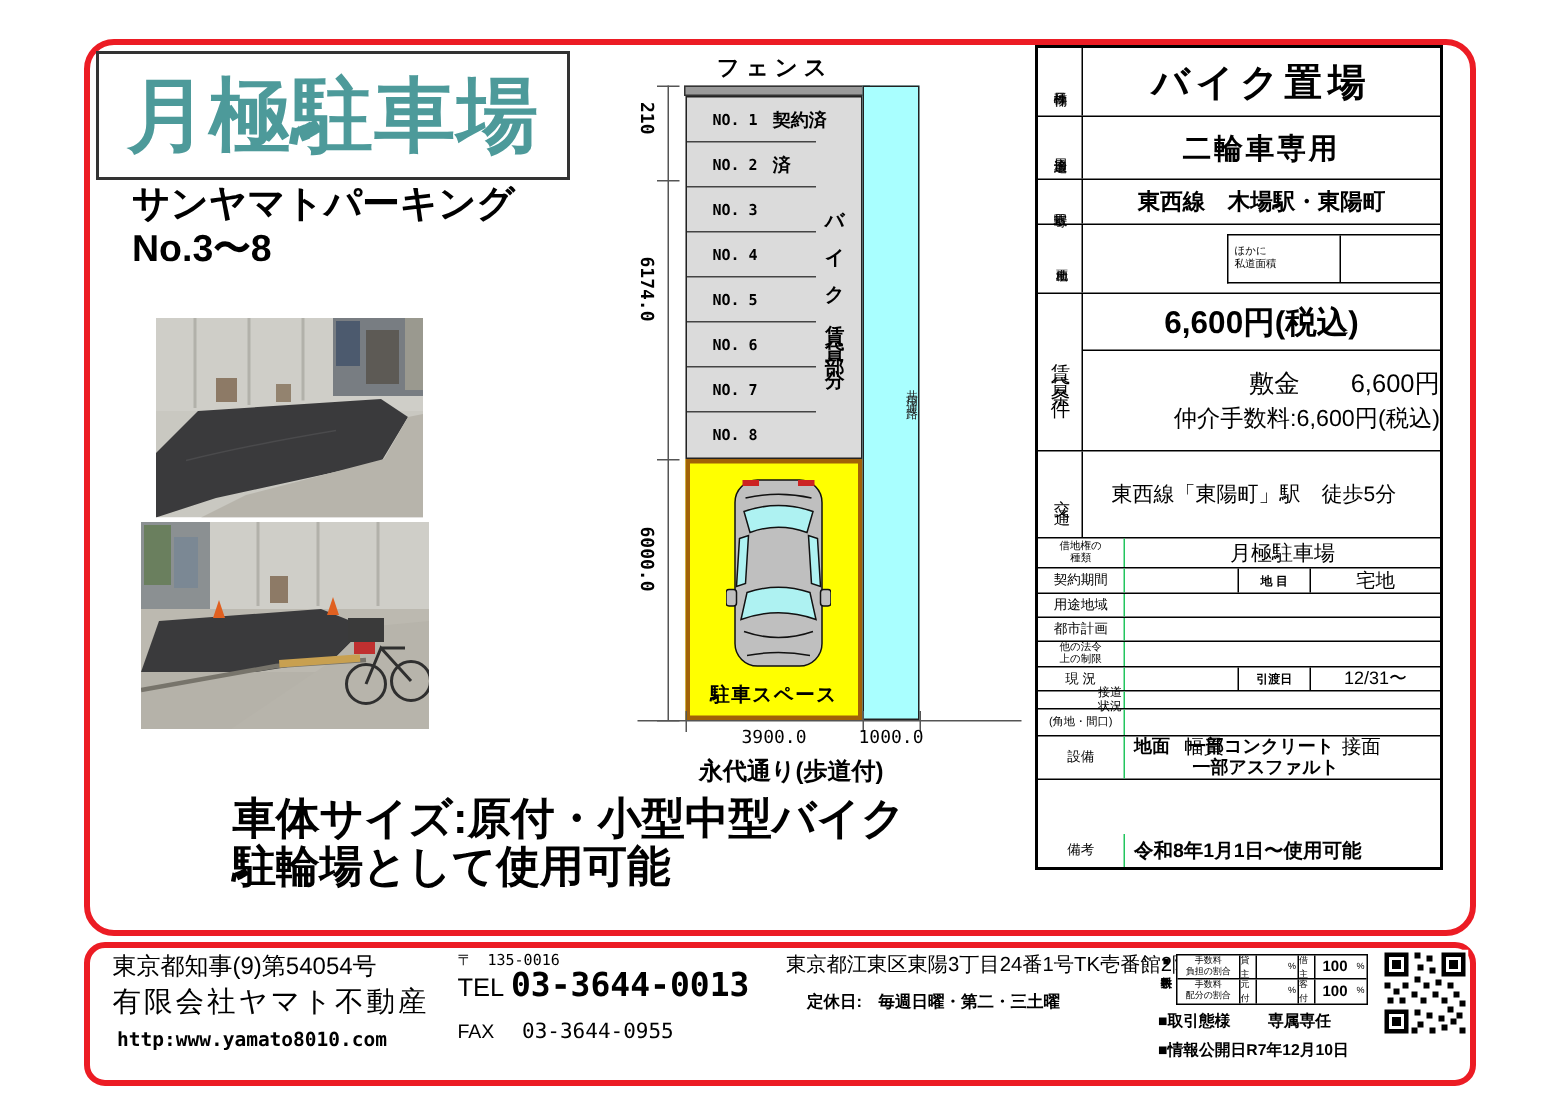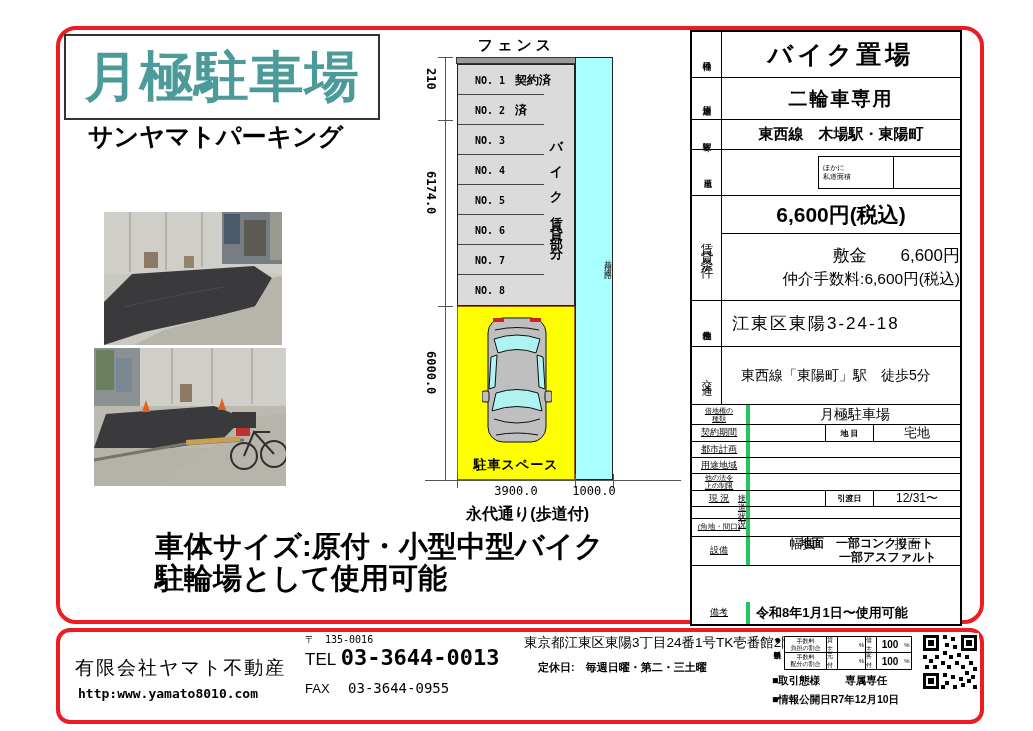--- a/index.html
+++ b/index.html
@@ -26,21 +26,21 @@
   #fence-label{position:absolute;left:31px;top:0px;width:125px;text-align:center;font-size:15px;font-weight:bold;letter-spacing:4px;}
   #fence-bar{position:absolute;left:33px;top:21px;width:124px;height:7px;background:#9a9a9a;border:1px solid #333;box-sizing:border-box;}
   #lot-box{position:absolute;left:34px;top:28px;width:118px;height:242px;background:#dbdbdb;border:1px solid #222;
            box-sizing:border-box;display:flex;flex-direction:column;}
   .space-row{flex:1;position:relative;display:flex;align-items:center;}
   .space-row:not(:last-child)::after{content:"";position:absolute;left:0;bottom:0;width:74%;border-bottom:1px solid #444;}
   .space-no{font-family:"DejaVu Sans Mono",monospace;font-weight:bold;font-size:10px;margin-left:17px;white-space:nowrap;}
   .space-status{font-size:12px;font-weight:bold;margin-left:10px;white-space:nowrap;}
   #rental-vert{position:absolute;left:124px;top:96px;writing-mode:vertical-rl;text-orientation:upright;
                font-size:13px;font-weight:bold;letter-spacing:10px;}
-  #yellow-box{position:absolute;left:34px;top:270px;width:118px;height:174px;background:#ffff00;border:1px solid #a16207;box-sizing:border-box;}
+  #yellow-box{position:absolute;left:34px;top:270px;width:118px;height:174px;background:#ffff00;border:3px solid #a16207;box-sizing:border-box;}
   #parking-label{position:absolute;left:0;bottom:5px;width:100%;text-align:center;font-size:13px;font-weight:bold;letter-spacing:1px;}
   #car{position:absolute;left:24px;top:8px;}
   #corridor{position:absolute;left:152px;top:21px;width:38px;height:423px;background:#a9ffff;border:1px solid #222;box-sizing:border-box;}
   #corridor-label{position:absolute;left:0;top:195px;width:100%;display:flex;justify-content:center;
                   writing-mode:vertical-rl;text-orientation:upright;font-size:8px;letter-spacing:4px;color:#222;}
   .dimline-v{position:absolute;left:22px;top:21px;width:1px;height:423px;background:#555;}
   .tick-h{position:absolute;left:15px;width:15px;height:1px;background:#555;}
   .dim-v{position:absolute;left:1px;writing-mode:vertical-rl;text-orientation:mixed;
          font-family:"DejaVu Sans Mono",monospace;font-weight:bold;font-size:12px;white-space:nowrap;}
   #ground-line{position:absolute;left:2px;top:444px;width:256px;height:1px;background:#555;}
@@ -49,29 +49,29 @@
   #road-label{position:absolute;left:12px;top:468px;width:185px;text-align:center;font-size:16px;font-weight:bold;white-space:nowrap;}
 
   
   #notes{left:155px;top:530px;font-size:29px;font-weight:600;line-height:1.12;white-space:nowrap;}
 
   
   #spec{left:690px;top:30px;width:272px;border:2px solid #000;background:#fff;box-sizing:border-box;}
   .trow{display:flex;box-sizing:border-box;border-bottom:1px solid #000;}
   .trow:last-child{border-bottom:none;}
   .lab{width:30px;border-right:1px solid #000;box-sizing:border-box;display:flex;}
-  .lab-s{width:58px;border-right:4px solid #22c55e;box-sizing:border-box;display:flex;align-items:center;justify-content:center;
-         font-size:9px;text-align:right;line-height:1.1;text-decoration:underline;}
+  .lab-s{width:58px;border-right:1px solid #22c55e;box-sizing:border-box;display:flex;align-items:center;justify-content:center;
+         font-size:9px;text-align:left;line-height:1.1;}
   .vlab{writing-mode:vertical-rl;text-orientation:upright;margin:auto;font-size:9px;}
   .val{flex:1;display:flex;align-items:center;box-sizing:border-box;position:relative;}
   .center{justify-content:center;}
   .h-r1{height:46px;} .h-r2{height:42px;} .h-r3{height:30px;} .h-r4{height:46px;}
   .h-r5{height:105px;} .h-r6{height:46px;} .h-r7{height:58px;} .h-r8{height:20px;}
   .h-sm{height:17px;} .h-sm2{height:16px;} .h-sm3{height:12px;}
-  .h-r16{height:18px;} .h-r17{height:29px;gap:44px;} .h-r18{height:22px;margin-top:36px;}
+  .h-r16{height:18px;} .h-r17{height:29px;} .h-r18{height:22px;margin-top:36px;}
   .big-type{font-size:25px;font-weight:bold;letter-spacing:4px;white-space:nowrap;}
   .use-type{font-size:19px;font-weight:bold;letter-spacing:2px;}
   .station{font-size:15px;font-weight:bold;white-space:nowrap;}
   #land-sub{position:absolute;right:-1px;top:6px;bottom:6px;width:142px;border-top:1px solid #000;border-bottom:1px solid #000;
             border-left:1px solid #000;display:flex;}
   #land-sub .c1{width:70px;border-right:1px solid #000;display:flex;flex-direction:column;justify-content:center;
                 padding-left:4px;font-size:7px;line-height:1.2;}
   .rent-col{flex:1;display:flex;flex-direction:column;}
   .rent-price{height:38px;border-bottom:1px solid #000;display:flex;align-items:center;justify-content:center;
               font-size:21px;font-weight:bold;box-sizing:border-box;white-space:nowrap;}
@@ -124,20 +124,21 @@
 <div id="page">
 
   <div class="abs" id="main-frame"></div>
   <div class="abs" id="footer-frame"></div>
 
   <div class="abs" id="title-box">
     <span class="t">月極駐車場</span>
   </div>
   <div class="abs" id="subtitle">
     <div>サンヤマトパーキング</div>
+    <div>No.3〜8</div>
   </div>
 
   <div class="abs" id="photo1">
     <svg width="178" height="133" viewBox="0 0 178 133">
       <rect width="178" height="133" fill="#c9c8c1"></rect>
       <rect x="0" y="0" width="178" height="62" fill="#cfcec8"></rect>
       <line x1="26" y1="0" x2="26" y2="60" stroke="#b2b1aa" stroke-width="2"></line>
       <line x1="62" y1="0" x2="62" y2="58" stroke="#b2b1aa" stroke-width="2"></line>
       <line x1="98" y1="0" x2="98" y2="55" stroke="#b2b1aa" stroke-width="2"></line>
       <rect x="118" y="0" width="60" height="52" fill="#787d82"></rect>
@@ -309,28 +310,20 @@
         </div>
       <div class="rent-col">
         <div class="rent-price">6,600円(税込)</div>
         <div class="rent-lines">
           <div class="l1">敷金　　6,600円</div>
           <div class="l2">仲介手数料:6,600円(税込)</div>
         </div>
       </div>
     </div>
 
-    <div class="trow h-r6">
-      <div class="lab">
-          <span class="vlab">物件所在地</span>
-        </div>
-      <div class="val">
-          <span class="loc">江東区東陽3-24-18</span>
-        </div>
-    </div>
 
     <div class="trow h-r7">
       <div class="lab">
           <span class="vlab" style="font-size:11px;letter-spacing:6px;">交通</span>
         </div>
       <div class="val">
           <span class="access">東西線「東陽町」駅　徒歩5分</span>
         </div>
     </div>
 
@@ -345,26 +338,26 @@
     </div>
 
     <div class="trow h-sm">
       <div class="lab-s">契約期間</div>
       <div class="cell-mid"></div>
       <div class="cell-lab">地 目</div>
       <div class="cell-val" style="font-size:13px;">宅地</div>
     </div>
 
     <div class="trow h-sm2">
+      <div class="lab-s">用途地域</div>
+      <div class="val"></div>
+    </div>
+
+    <div class="trow h-sm2">
       <div class="lab-s">都市計画</div>
-      <div class="val"></div>
-    </div>
-
-    <div class="trow h-sm2">
-      <div class="lab-s">用途地域</div>
       <div class="val"></div>
     </div>
 
 
     <div class="trow h-sm">
       <div class="lab-s two-line" style="display:flex;">
         <span>他の法令</span>
         <span>上の制限</span>
       </div>
       <div class="val"></div>
@@ -402,20 +395,21 @@
 
     <div class="trow h-r18">
       <div class="lab-s">備考</div>
       <div class="val">
           <span class="remarks">令和8年1月1日〜使用可能</span>
         </div>
     </div>
 
   </div>
 
+  <div class="abs" id="f-license">東京都知事(9)第54054号</div>
   <div class="abs" id="f-company">有限会社ヤマト不動産</div>
   <div class="abs" id="f-url">http:www.yamato8010.com</div>
 
   <div class="abs" id="f-postal">〒　135-0016</div>
   <div class="abs" id="f-tel">
     <span class="lb">TEL</span>
     <span class="num">03-3644-0013</span>
   </div>
   <div class="abs" id="f-fax">
     <span class="lb">FAX</span>

